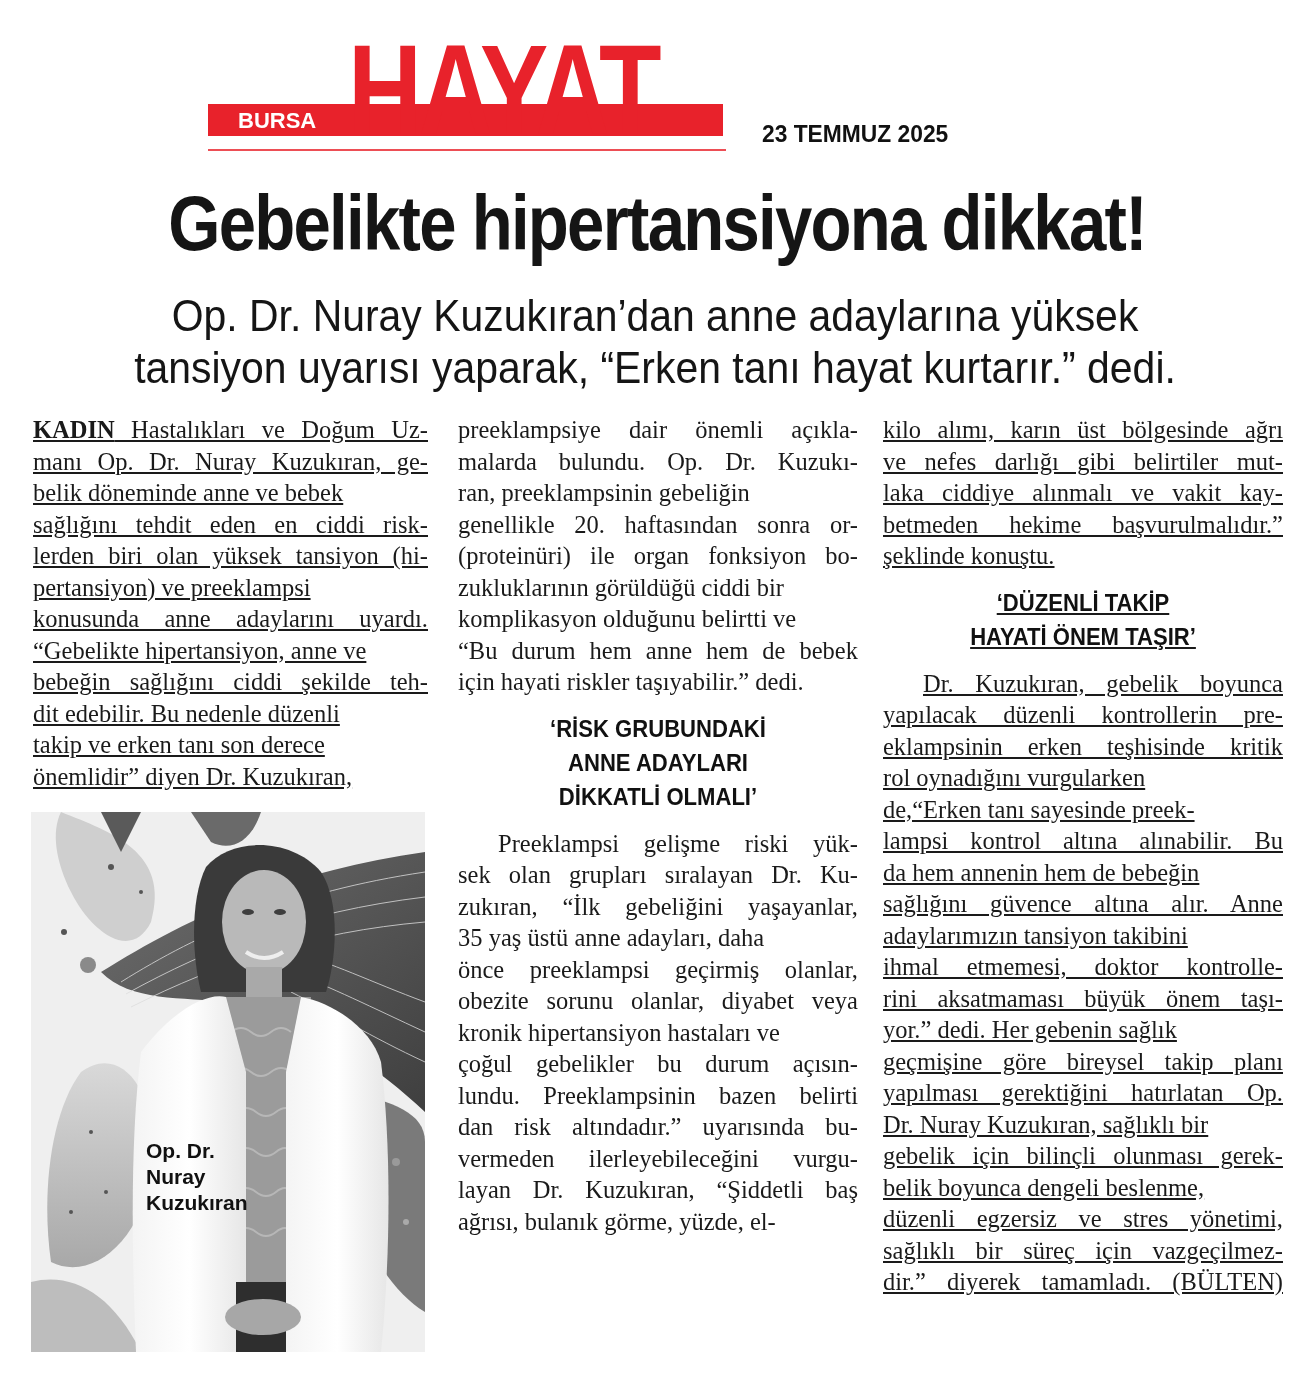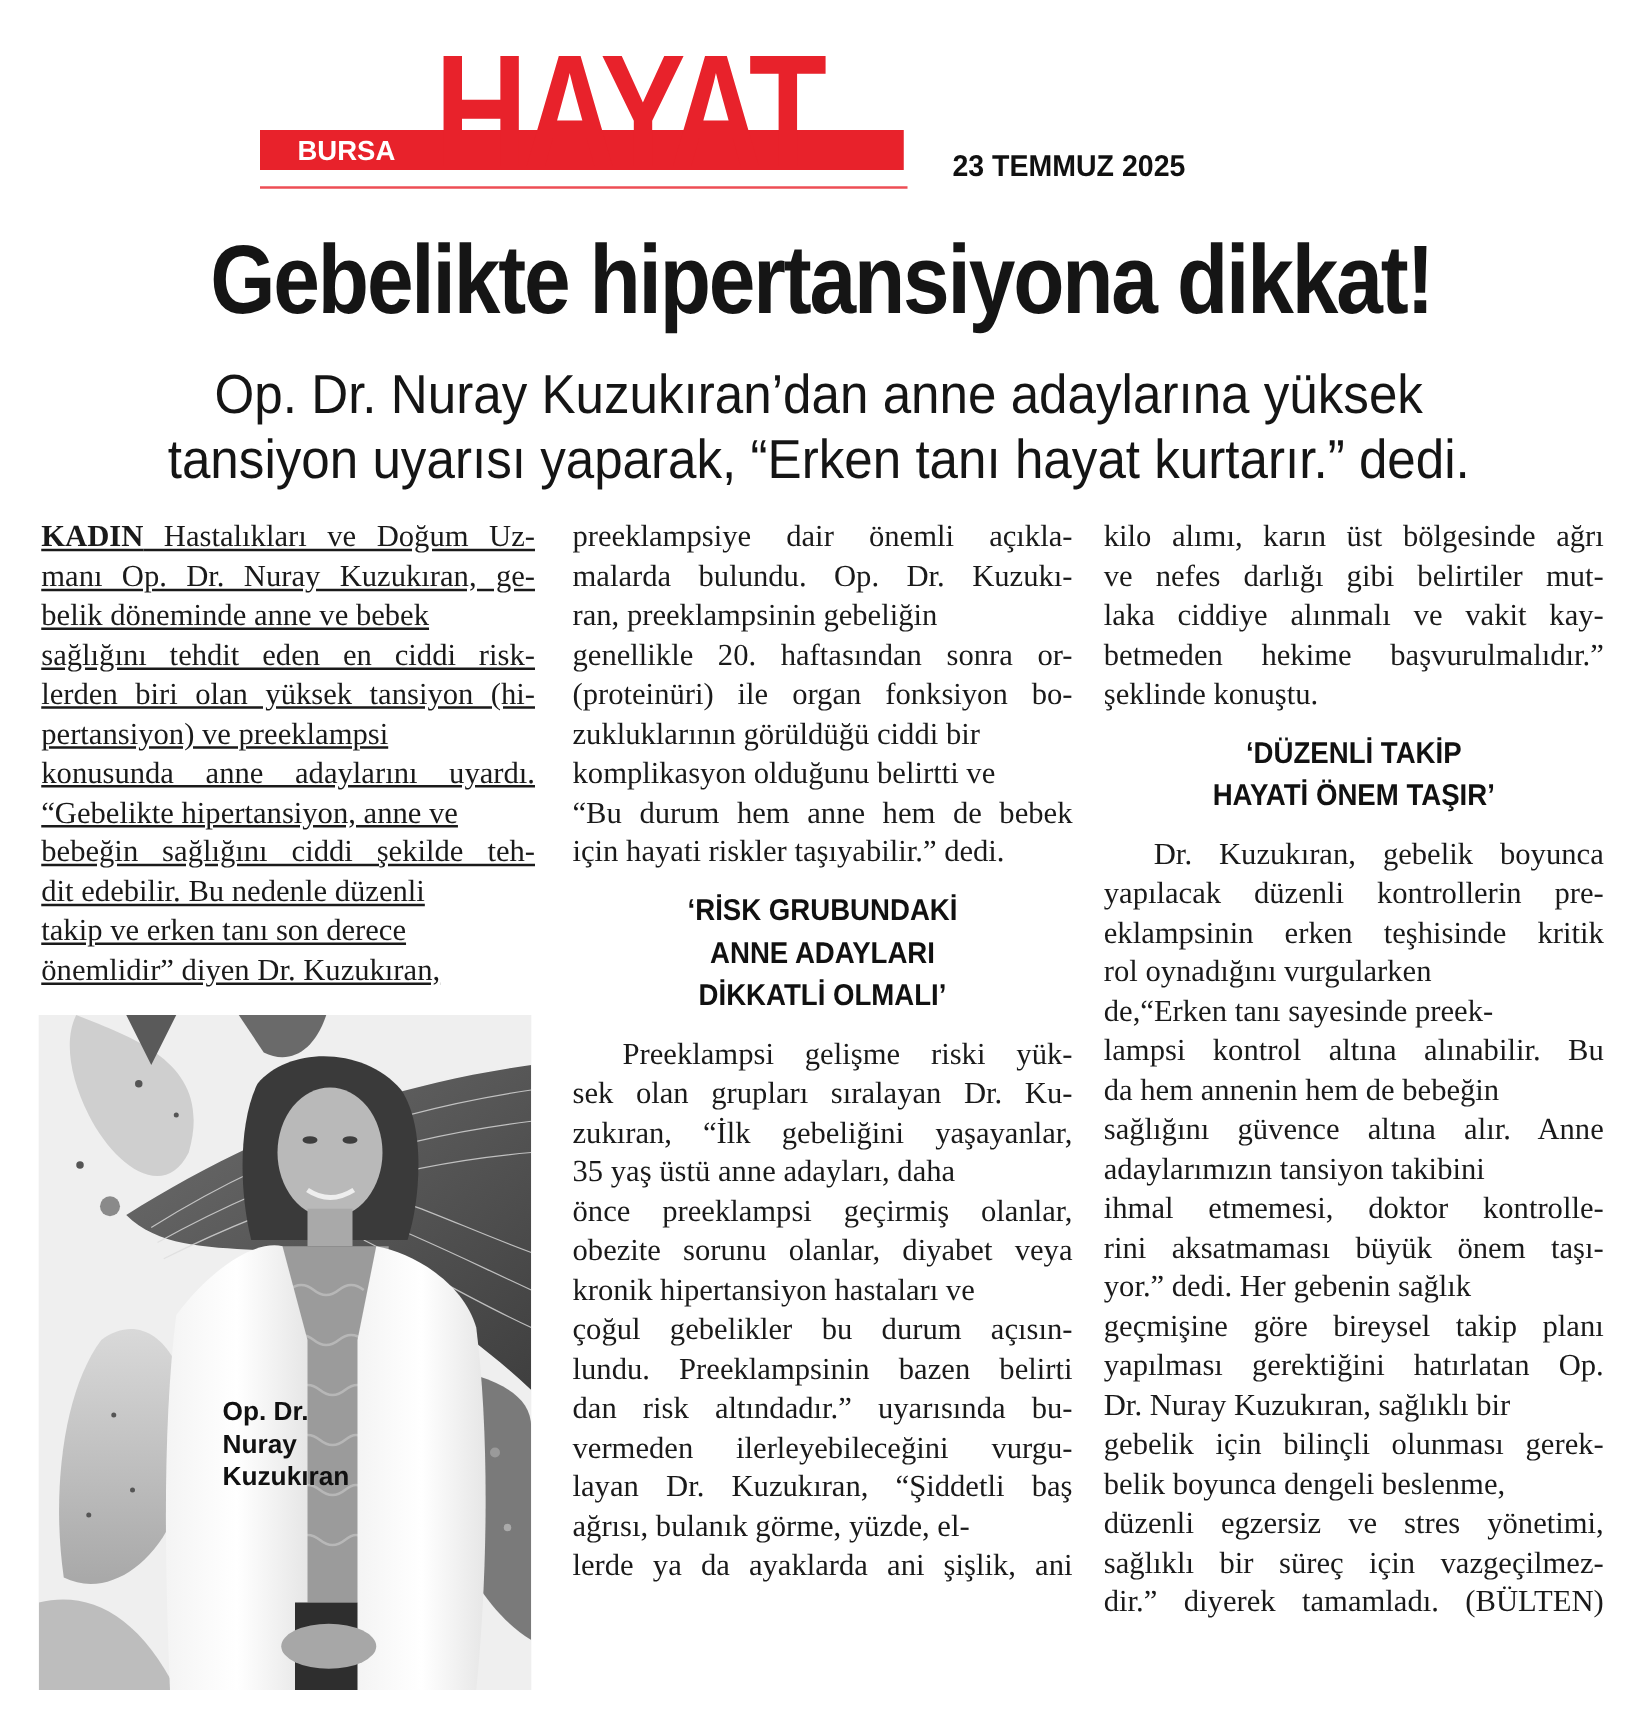--- a/index.html
+++ b/index.html
@@ -23,21 +23,21 @@
     color: #151515; letter-spacing: -2px; transform: scaleX(0.86); transform-origin: center top; white-space: nowrap; }
   .subhead { position: absolute; left: 10px; top: 290px; width: 1290px; text-align: center;
     font-family: "Liberation Sans", sans-serif; font-size: 44px; line-height: 52px; color: #151515;
     transform: scaleX(0.93); transform-origin: center top; }
   .subhead div { white-space: nowrap; }
 
   
   .col { position: absolute; top: 414px; font-family: "Liberation Serif", serif; font-size: 24.5px; line-height: 31.5px; color: #1a1a1a; }
   .col1 { left: 33px; width: 395px; text-decoration: underline; }
   .col2 { left: 458px; width: 400px; }
-  .col3 { left: 883px; width: 400px; }
+  .col3 { left: 883px; width: 400px; text-decoration: underline; }
   .line { white-space: nowrap; display: block; }
   .just { text-align: justify; text-align-last: justify; }
   .indent { padding-left: 40px; }
   .lead-word { font-weight: bold; }
 
   .subtitle { font-family: "Liberation Sans", sans-serif; font-weight: bold; font-size: 24px; line-height: 34px;
     text-align: center; color: #111; letter-spacing: 0px; margin: 14px 0 14px 0; transform: scaleX(0.92); }
   .subtitle div { white-space: nowrap; }
 
   
@@ -143,21 +143,21 @@
       <path d="M205 420 q10 -8 20 0 t20 0 t15 0"></path>
     </g>
 
     <path d="M110 240 C140 200 175 180 195 185 L215 260 L215 540 L105 540 C100 420 100 320 110 240 Z" fill="url(#coat)"></path>
     <path d="M270 185 C300 190 340 215 350 250 C360 330 360 440 350 540 L255 540 L255 260 Z" fill="url(#coat)"></path>
 
     <rect x="205" y="470" width="50" height="70" fill="#2e2e2e"></rect>
 
     <ellipse cx="232" cy="505" rx="38" ry="18" fill="#a7a7a7"></ellipse>
   </svg>
-  <div class="caption" style="left:115px; top:305px;margin-left:32px;">
+  <div class="caption" style="left:115px; top:326px;">
     <div>Op. Dr.</div>
     <div>Nuray</div>
     <div>Kuzukıran</div>
   </div>
 </div>
 
 <div class="col col2">
   <span class="line just">preeklampsiye dair önemli açıkla-</span>
   <span class="line just">malarda bulundu. Op. Dr. Kuzukı-</span>
   <span class="line">ran, preeklampsinin gebeliğin</span>
@@ -180,21 +180,20 @@
   <span class="line">35 yaş üstü anne adayları, daha</span>
   <span class="line just">önce preeklampsi geçirmiş olanlar,</span>
   <span class="line just">obezite sorunu olanlar, diyabet veya</span>
   <span class="line">kronik hipertansiyon hastaları ve</span>
   <span class="line just">çoğul gebelikler bu durum açısın-</span>
   <span class="line just">lundu. Preeklampsinin bazen belirti</span>
   <span class="line just">dan risk altındadır.” uyarısında bu-</span>
   <span class="line just">vermeden ilerleyebileceğini vurgu-</span>
   <span class="line just">layan Dr. Kuzukıran, “Şiddetli baş</span>
   <span class="line">ağrısı, bulanık görme, yüzde, el-</span>
-  <span class="line just">lerde ya da ayaklarda ani şişlik, ani</span>
 </div>
 
 <div class="col col3">
   <span class="line just">kilo alımı, karın üst bölgesinde ağrı</span>
   <span class="line just">ve nefes darlığı gibi belirtiler mut-</span>
   <span class="line just">laka ciddiye alınmalı ve vakit kay-</span>
   <span class="line just">betmeden hekime başvurulmalıdır.”</span>
   <span class="line">şeklinde konuştu.</span>
 
   <div class="subtitle">

